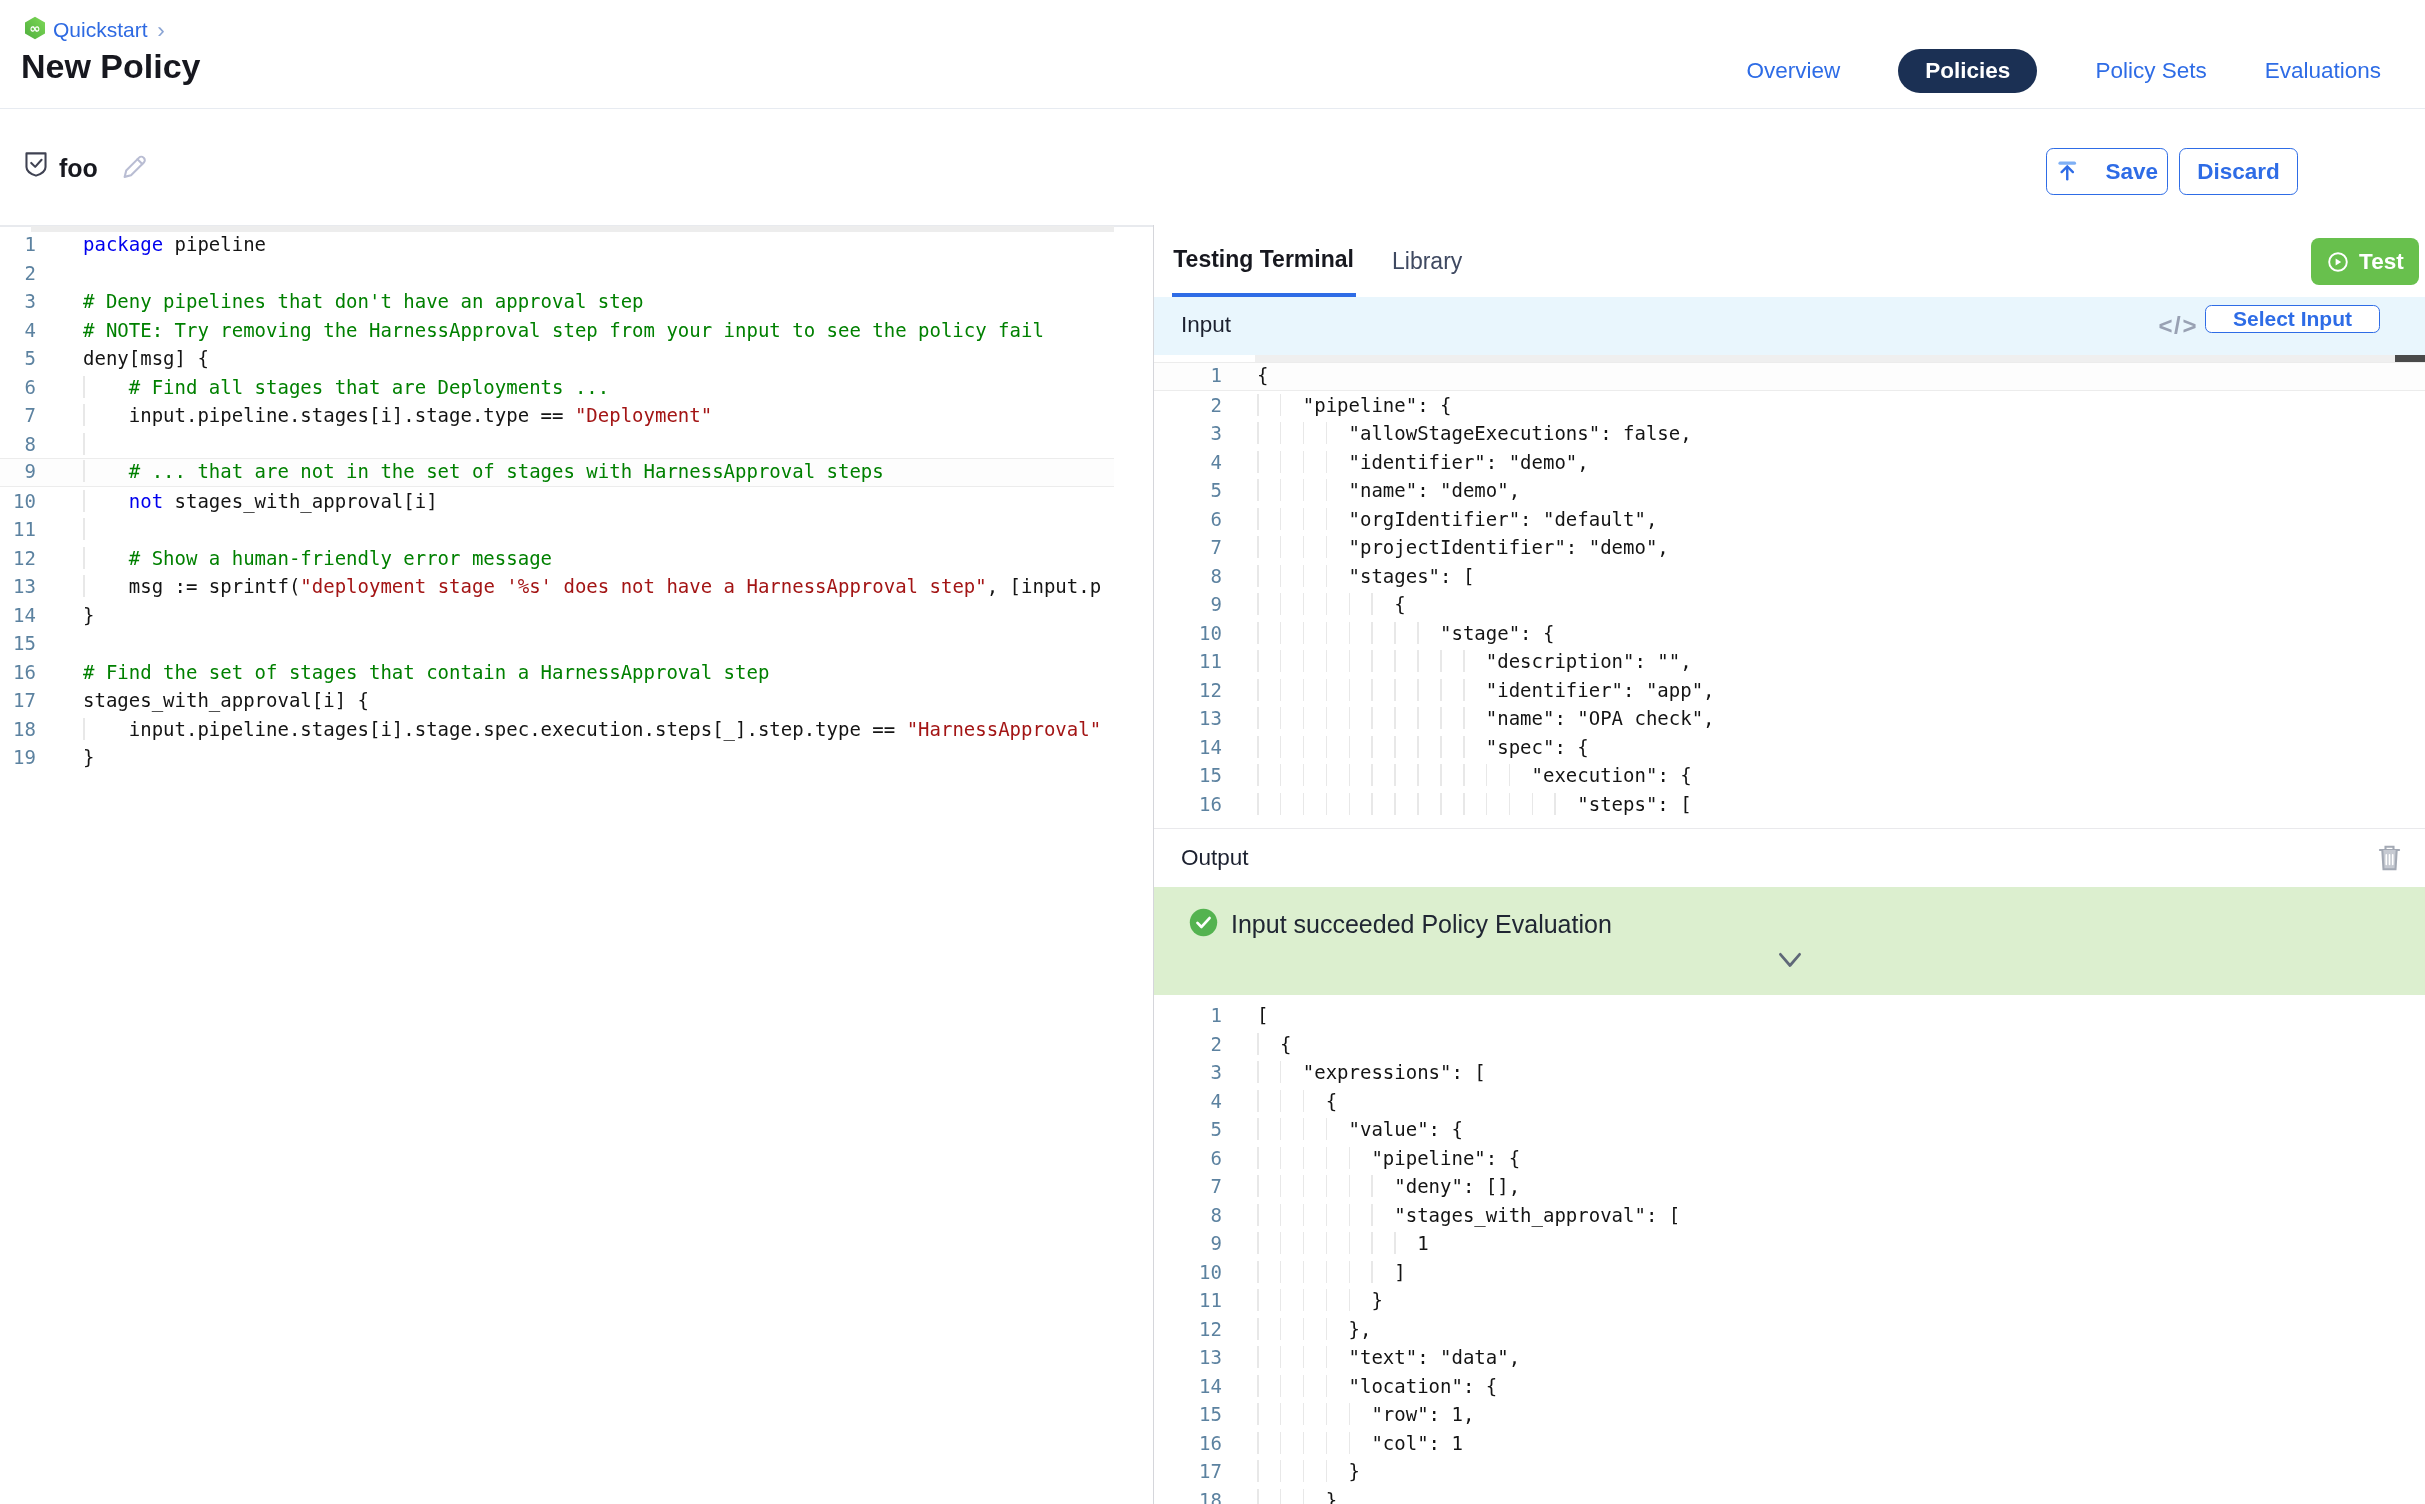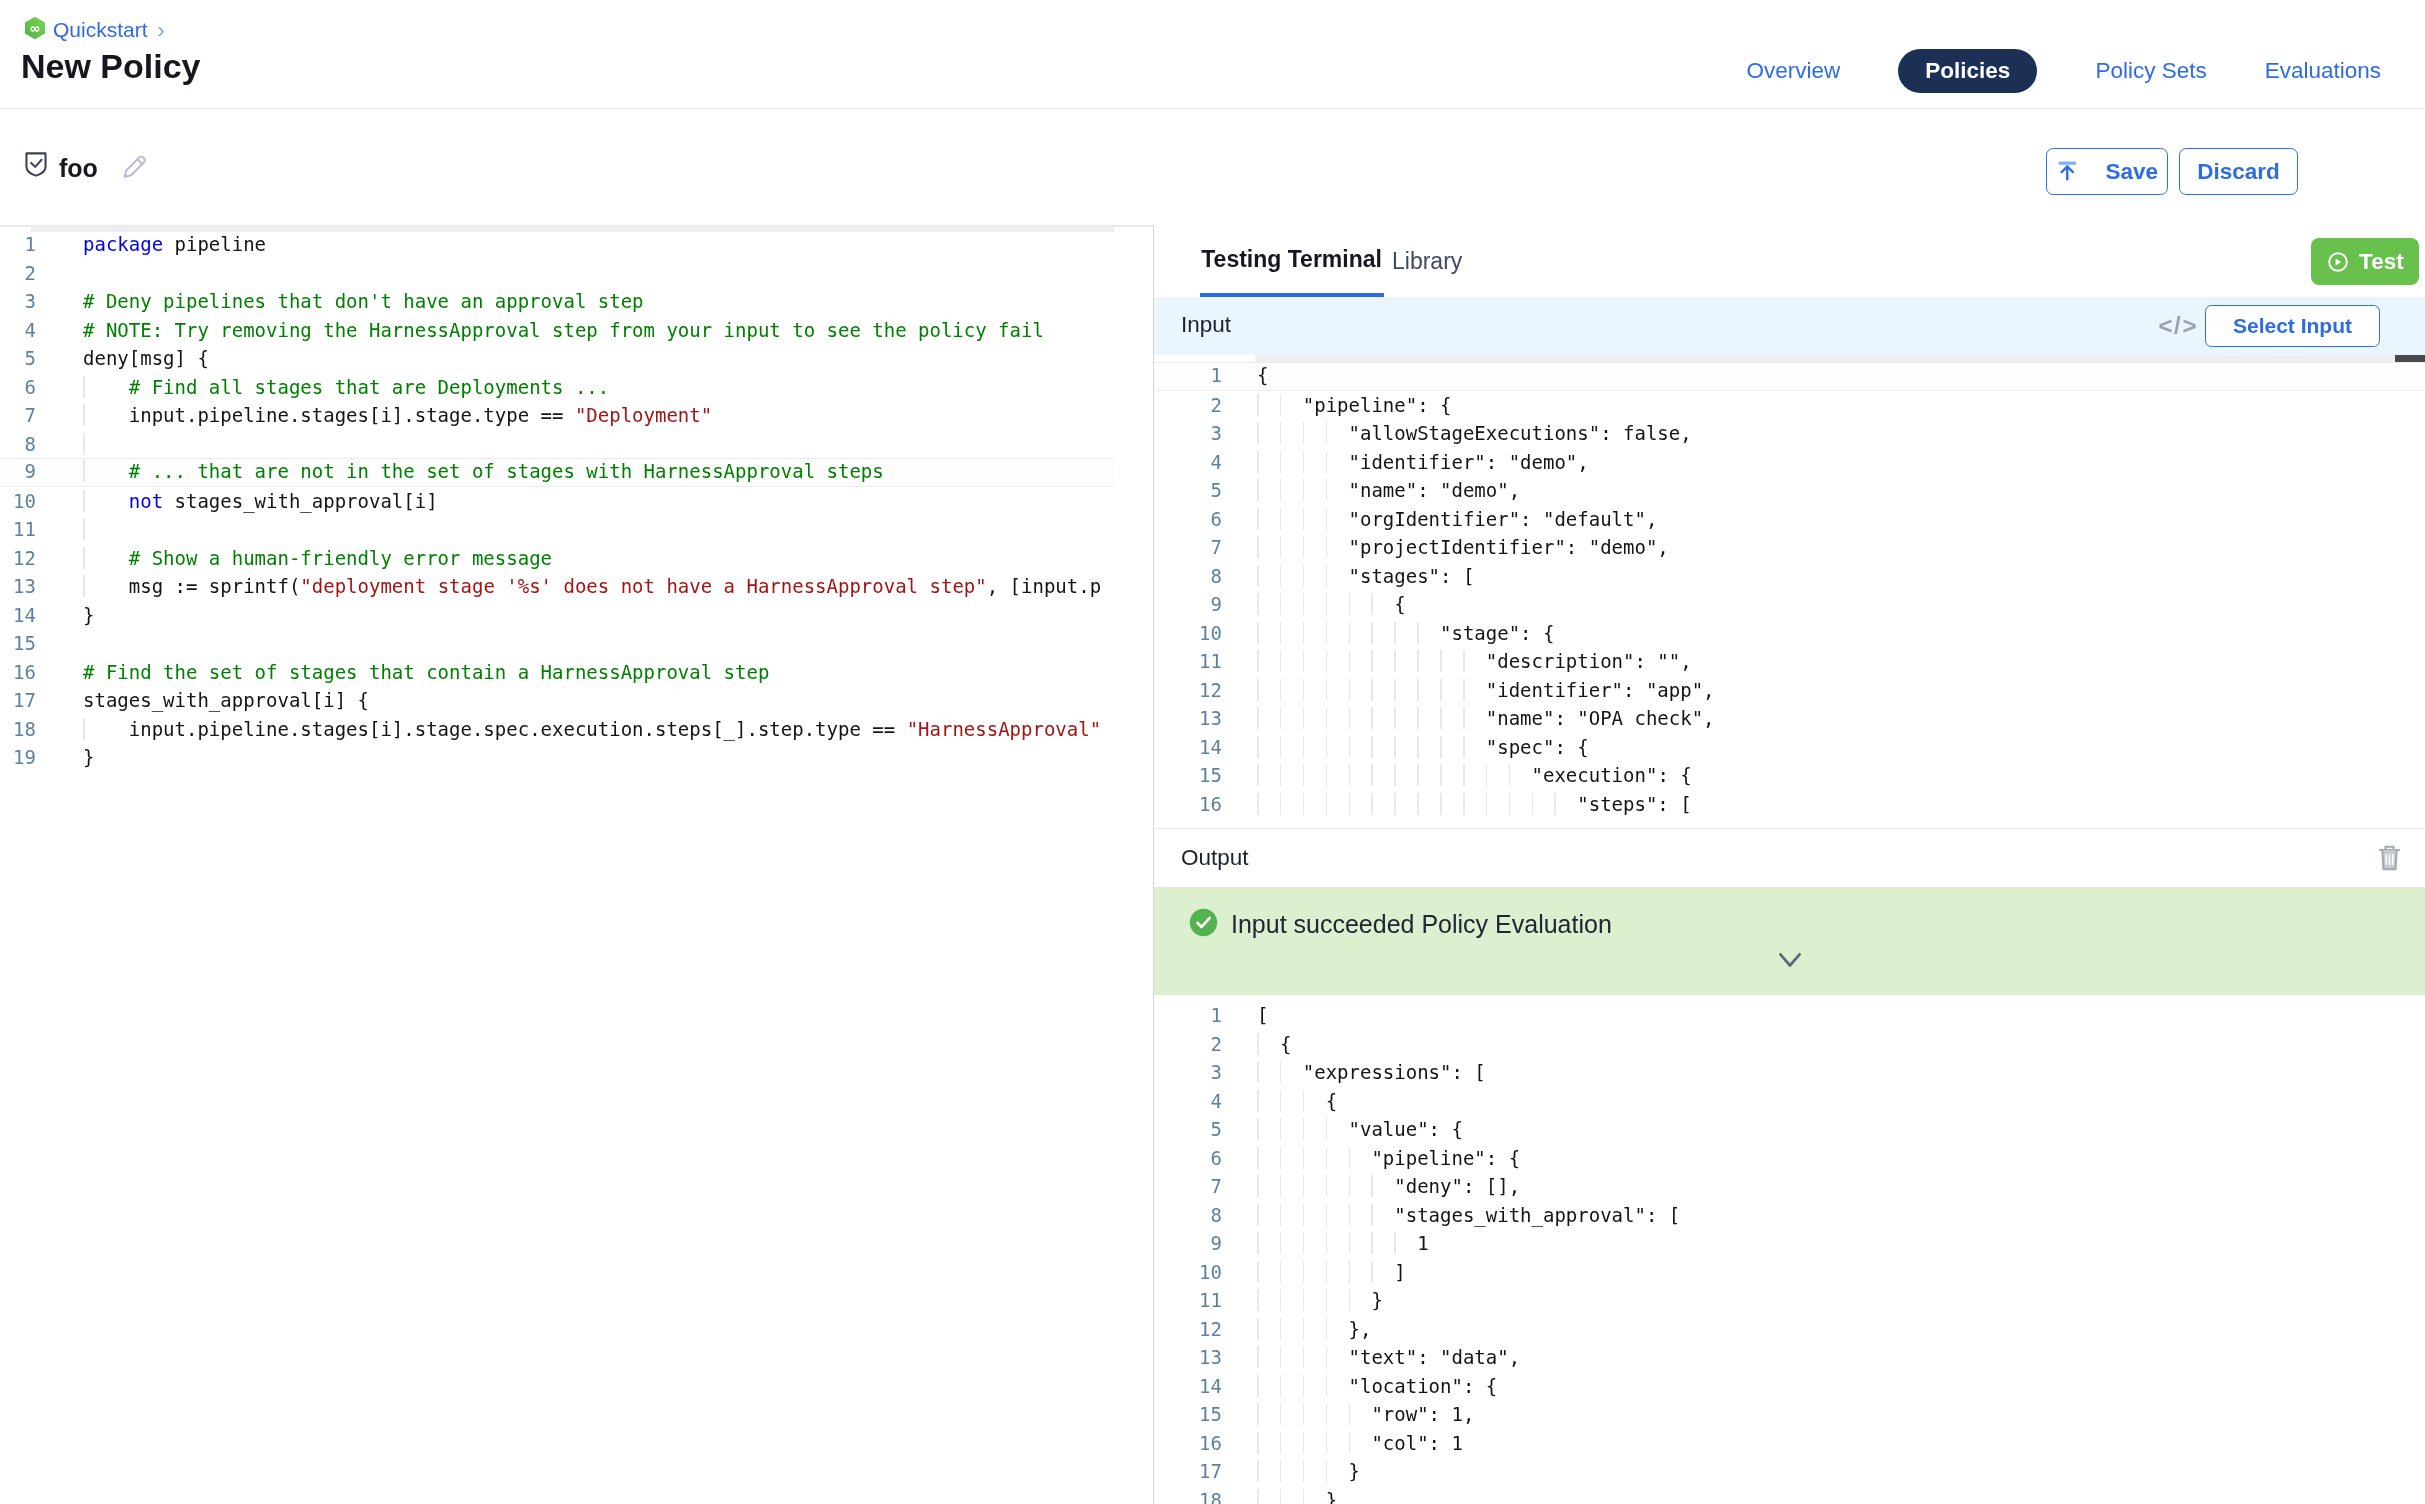--- a/index.html
+++ b/index.html
@@ -54,33 +54,33 @@
   #policy-hscroll-track { position:absolute; top:226px; left:30.5px; width:1083px; height:5.6px; background:#ededed; }
   #policy-hscroll-thumb { position:absolute; top:226px; right:0; width:22.5px; height:5.6px; background:#474747; cursor:grab; }
 
   #panel-divider { position:absolute; top:225px; left:1153px; width:1.6px; height:1280px; background:#d5d6db; }
 
   
   #right-panel { position:absolute; top:225px; left:1154px; width:1271px; height:1280px; background:#fff; }
   #tabs-row { position:absolute; top:0; left:0; width:100%; height:72px; background:#fff; }
   .tab { position:absolute; top:0; height:72px; display:flex; align-items:center;
          font-size:23px; color:#3f4961; cursor:pointer; }
-  .tab.active { color:#17181f; font-weight:700; border-bottom:4.8px solid #2e6ce6;margin-left:28px; }
+  .tab.active { color:#17181f; font-weight:700; border-bottom:4.8px solid #2e6ce6; }
   #tab-testing { left:17.7px; padding:0 1.6px; }
   #tab-library { left:238px; }
   #test-btn { position:absolute; top:13px; right:6.4px; width:108px; height:47px; background:#68c04d;
               border:none; border-radius:8px; color:#fff; font-size:22.5px; font-weight:600;
               font-family:"Liberation Sans",sans-serif;
               display:flex; align-items:center; justify-content:center; gap:9.6px; cursor:pointer; }
 
   #input-header { position:absolute; top:72px; left:0; width:100%; height:58px; background:#e9f6fd; }
   #input-label { position:absolute; left:27px; top:14.5px; font-size:22.5px; font-weight:500; color:#1c2130; }
   #code-icon { position:absolute; right:227px; top:14.5px; font-size:24px; color:#99a1b3;
                font-weight:600; letter-spacing:1.6px; cursor:pointer; }
-  #select-input-btn { position:absolute; right:45px; top:8px; width:175px; height:42px;
+  #select-input-btn { position:absolute; right:45px; top:8px; width:175px; height:28px;
                       border:1.6px solid #2e6ce6; border-radius:6.4px; background:#fff; color:#2e6ce6;
                       font-size:21px; font-weight:600; font-family:"Liberation Sans",sans-serif; cursor:pointer; }
 
   #input-hscroll-track { position:absolute; top:130px; left:101px; right:0; height:7.2px; background:#efefef; }
   #input-hscroll-thumb { position:absolute; top:130px; right:0; width:30.5px; height:7.2px; background:#4a4a4a; cursor:grab; }
 
   #input-editor  { top:362px; left:1154px; width:1271px; height:465px; }
   #output-editor { top:995px; left:1154px; width:1271px; height:510px; }
   #input-editor .ln, #output-editor .ln { width:68px; }
   #input-editor .code, #output-editor .code { padding-left:35px; --gw:calc(2ch); }

